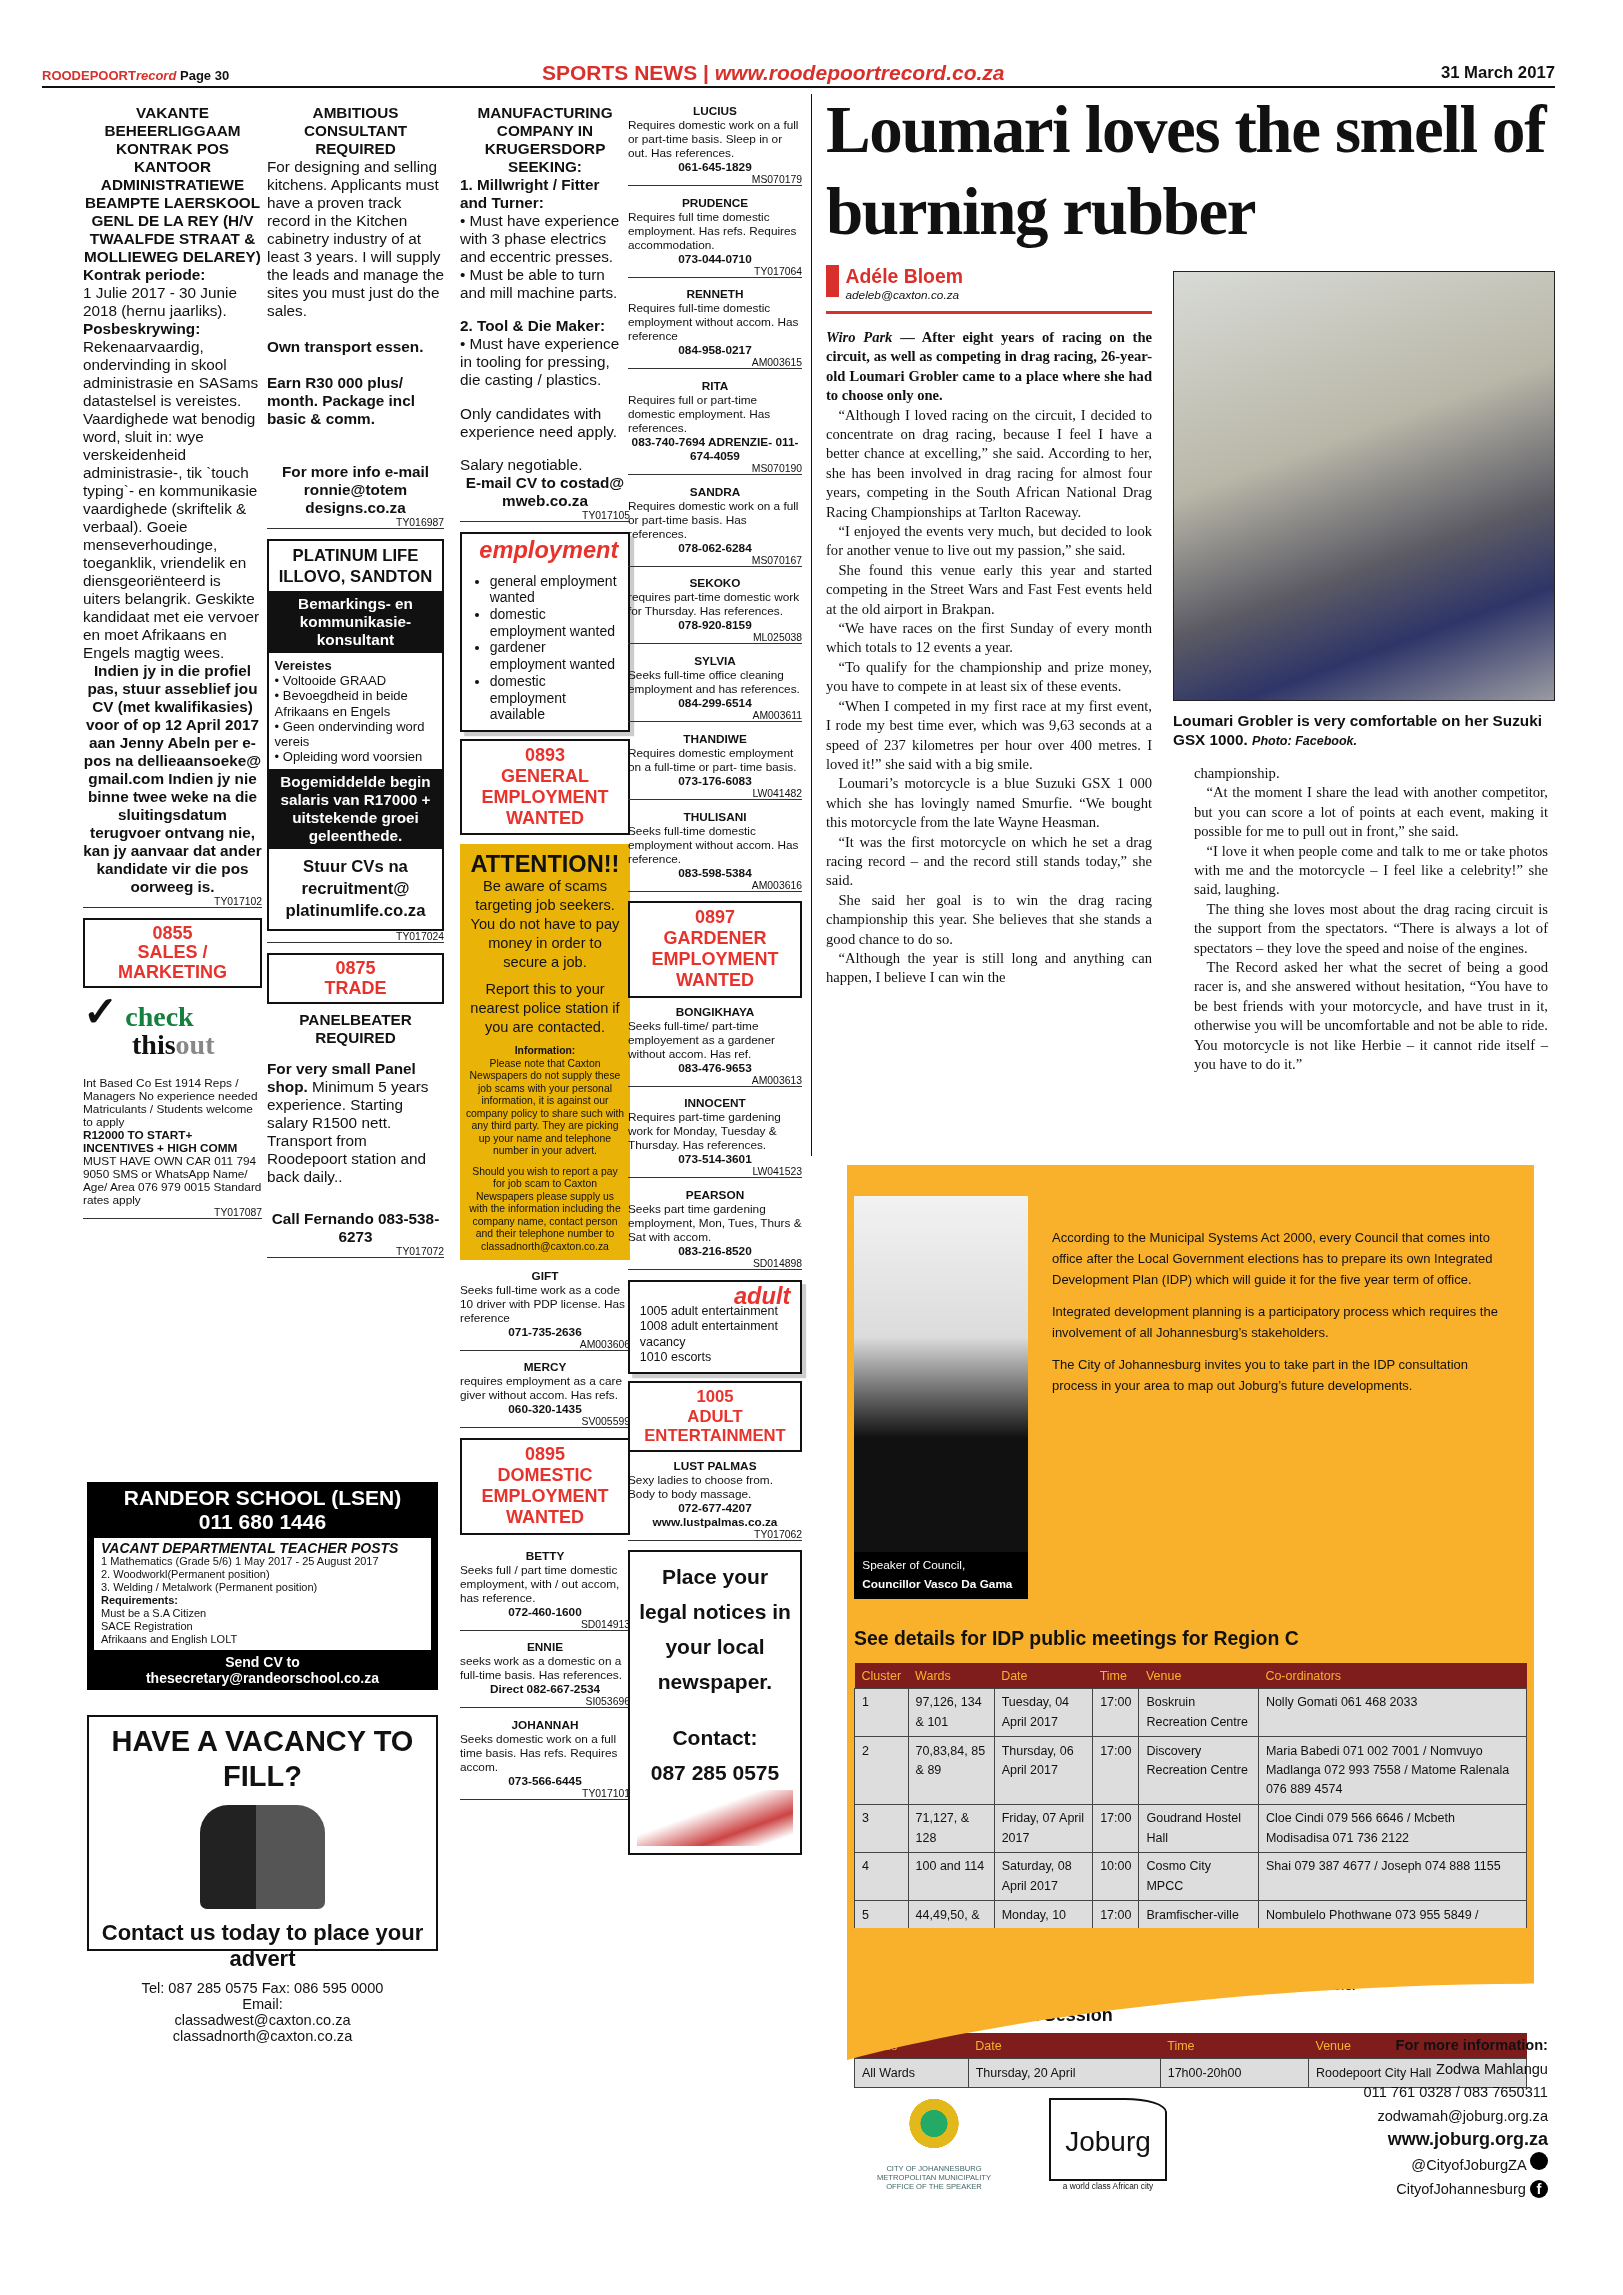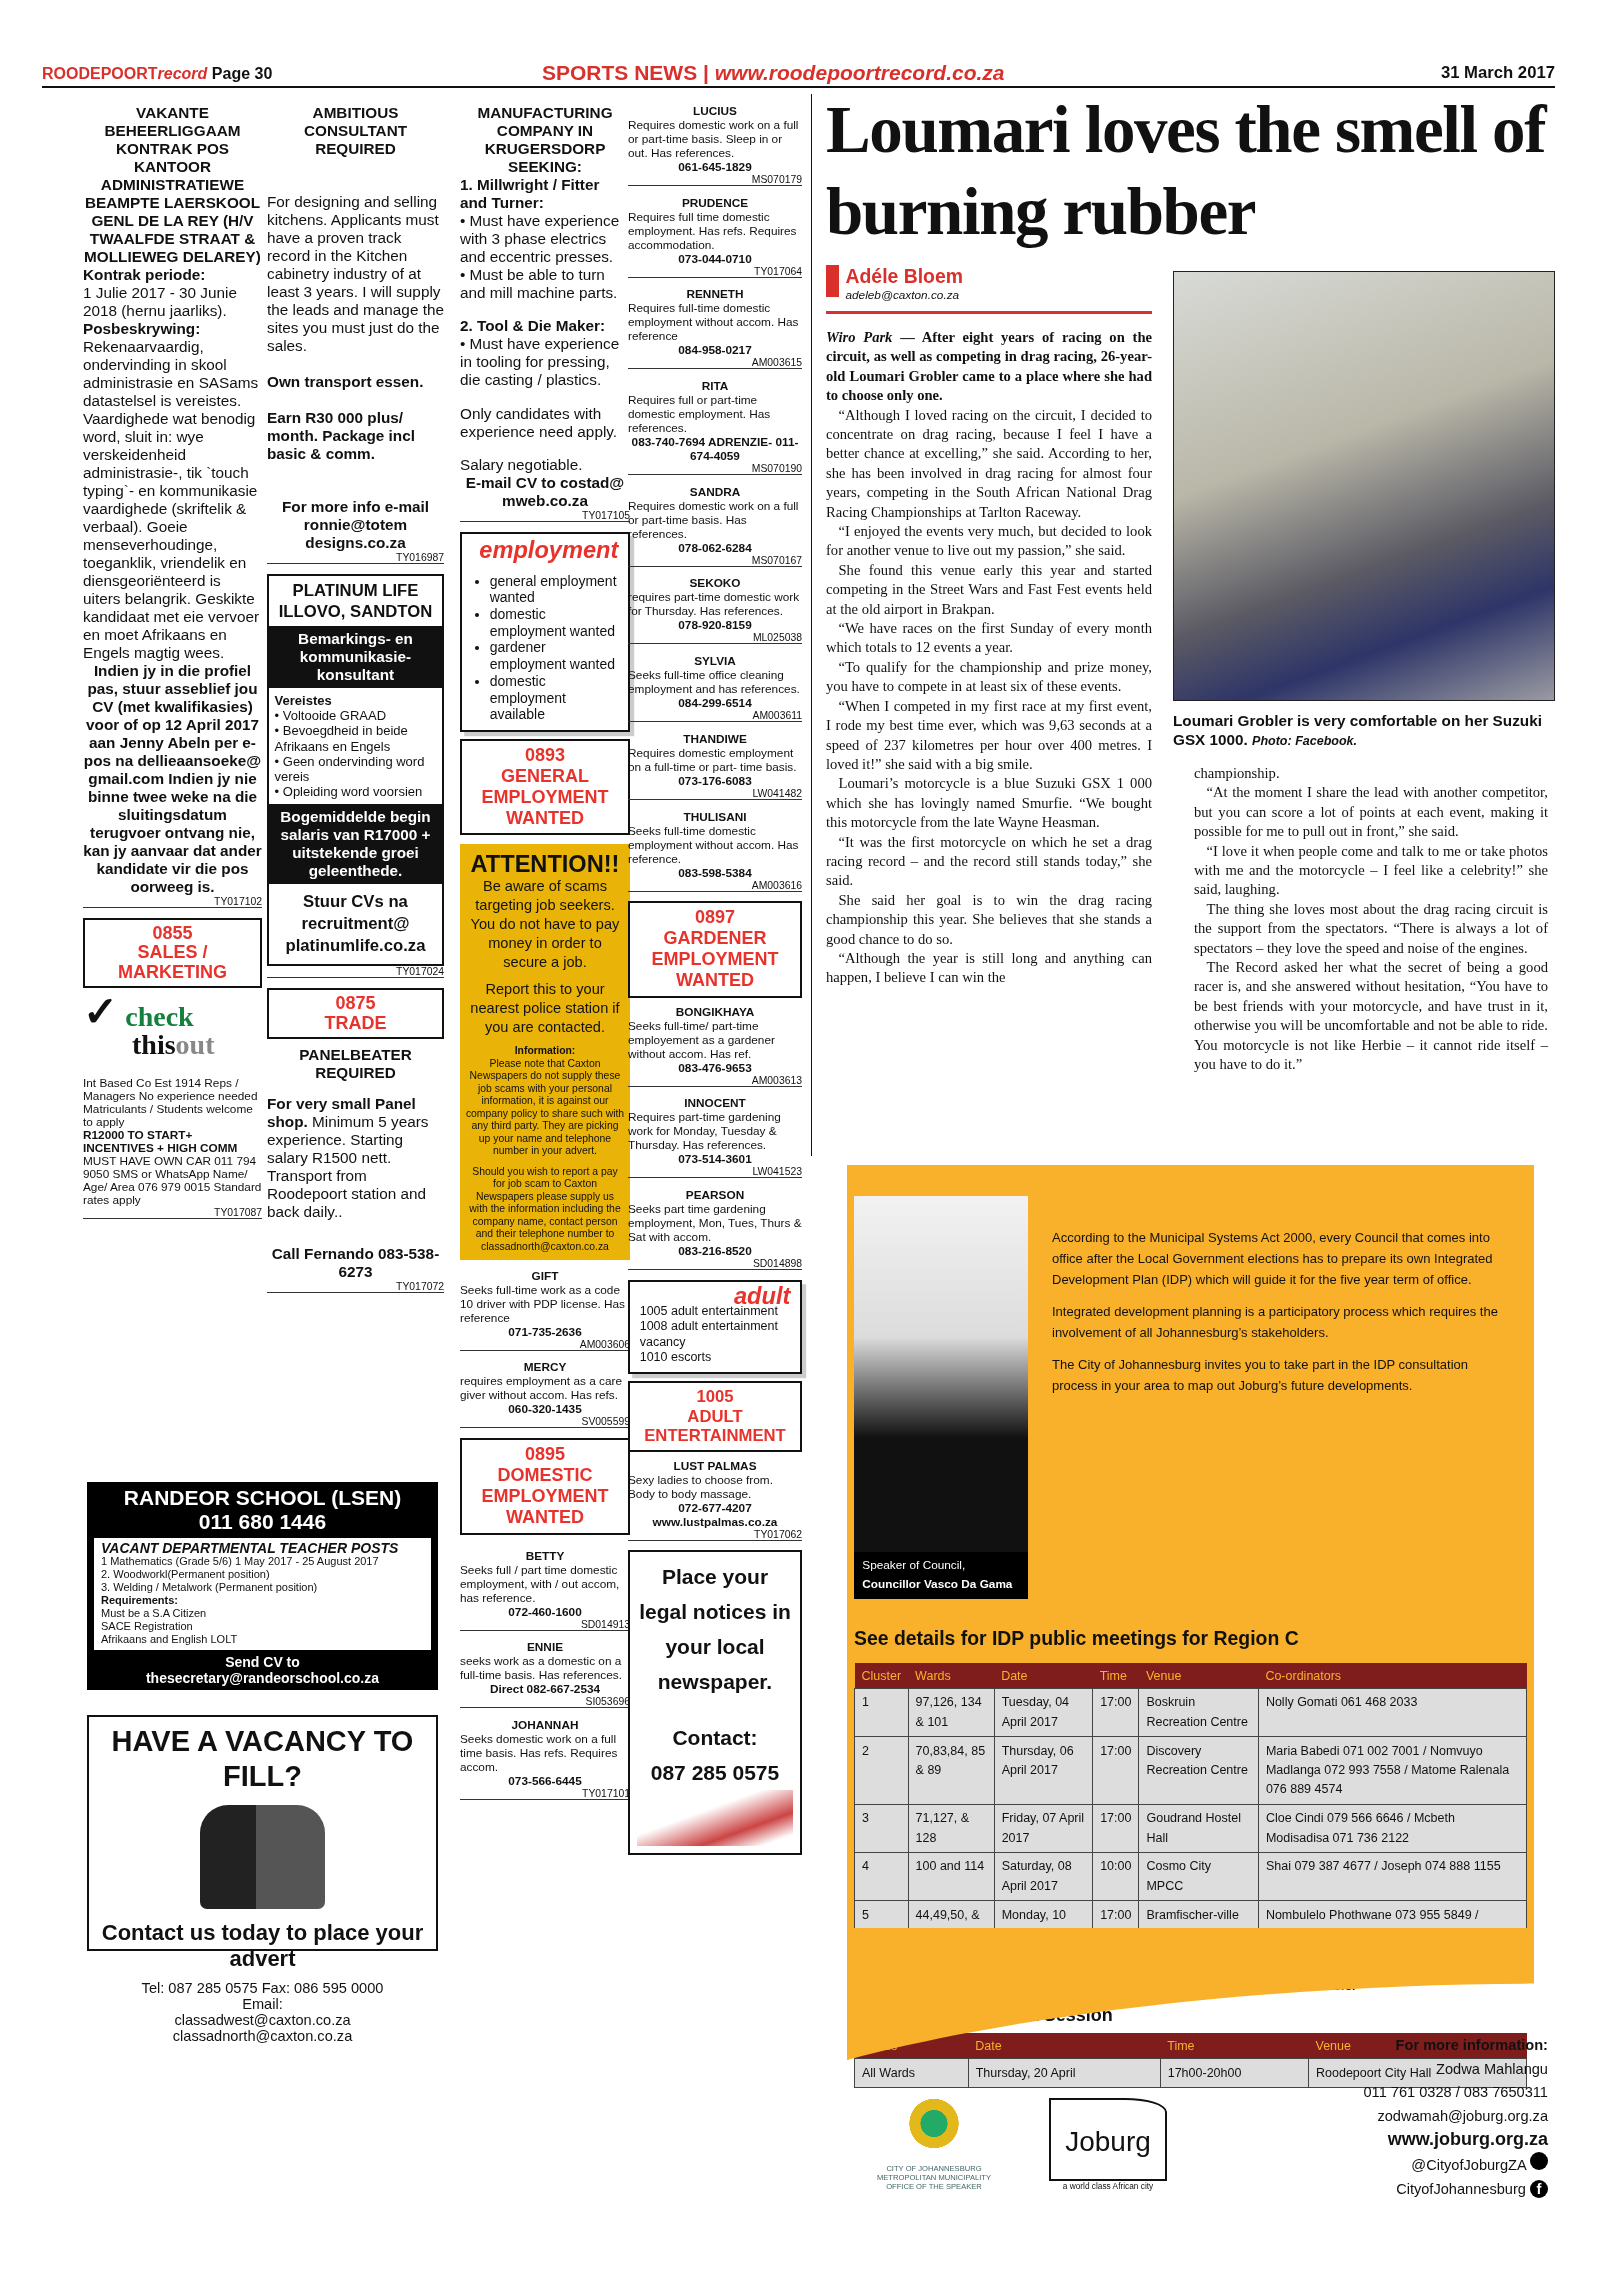--- a/index.html
+++ b/index.html
@@ -1,18 +1,18 @@
 <!DOCTYPE html>
 <html style="font-size:11px"><head>
 <meta charset="utf-8">
 <style>
 *{box-sizing:border-box;margin:0;padding:0}
 body{width:1624px;height:2295px;background:#fff;font-family:"Liberation Sans",sans-serif;color:#111;position:relative;overflow:hidden}
 .hdr{position:absolute;left:42px;right:69px;top:62px;height:26px;border-bottom:2.8px solid #111;display:flex;align-items:flex-end;justify-content:space-between;padding-bottom:2.8px}
-.hdr .l{font-size:16px;font-weight:bold}
+.hdr .l{font-size:13px;font-weight:bold}
 .hdr .l .red{color:#d9302c}
 .hdr .l .rec{color:#d9302c;font-style:italic}
 .hdr .c{font-size:21px;font-weight:bold;color:#d9302c;position:absolute;left:500px;bottom:1.4px}
 .hdr .c i{font-style:italic}
 .hdr .r{font-size:16.7px;font-weight:bold}
 .col{position:absolute;top:104px;font-size:15.3px;line-height:18px}
 .c1{left:83px;width:179px}
 .c2{left:267px;width:177px}
 .c3{left:460px;width:170px}
 .c4{left:628px;width:174px;font-size:11.8px;line-height:14px}
@@ -73,21 +73,21 @@
     </div>
   <div style="font-family:'Liberation Serif',serif;font-weight:bold;font-size:28px;line-height:28px;margin:9.7px 0 18px"><span style="font-size:42px">✓</span> <span style="color:#15803d">check</span><br><span style="padding-left:49px">this</span><span style="color:#888">out</span></div>
   <div style="font-size:11.8px;line-height:13px">Int Based Co Est 1914 Reps / Managers No experience needed Matriculants / Students welcome to apply</div>
   <div class="b" style="font-size:11.8px;line-height:13px">R12000 TO START+ INCENTIVES + HIGH COMM</div>
   <div style="font-size:11.8px;line-height:13px">MUST HAVE OWN CAR 011 794 9050 SMS or WhatsApp Name/ Age/ Area 076 979 0015 Standard rates apply</div>
   <div class="ref">TY017087</div>
 </div>
 
 <div class="col c2">
   <div class="ctr b">AMBITIOUS CONSULTANT REQUIRED</div>
-  <div style="margin-top:35px">For designing and selling kitchens. Applicants must have a proven track record in the Kitchen cabinetry industry of at least 3 years. I will supply the leads and manage the sites you must just do the sales.</div>
+  <div style="">For designing and selling kitchens. Applicants must have a proven track record in the Kitchen cabinetry industry of at least 3 years. I will supply the leads and manage the sites you must just do the sales.</div>
   <div class="b" style="margin-top:18px">Own transport essen.</div>
   <div class="b" style="margin-top:18px">Earn R30 000 plus/ month. Package incl basic &amp; comm.</div>
   <div class="ctr b" style="margin-top:35px">For more info e-mail ronnie@totem designs.co.za</div>
   <div class="ref">TY016987</div>
   <div class="plat">
     <div class="ctr b" style="font-size:16.7px;line-height:21px;padding:4.2px">PLATINUM LIFE ILLOVO, SANDTON</div>
     <div class="inv">Bemarkings- en kommunikasie-konsultant</div>
     <div style="padding:4.2px 5.6px;font-size:13px;line-height:15.3px">
         <div class="b">Vereistes</div>
       <div>• <span>Voltooide GRAAD</span></div>

